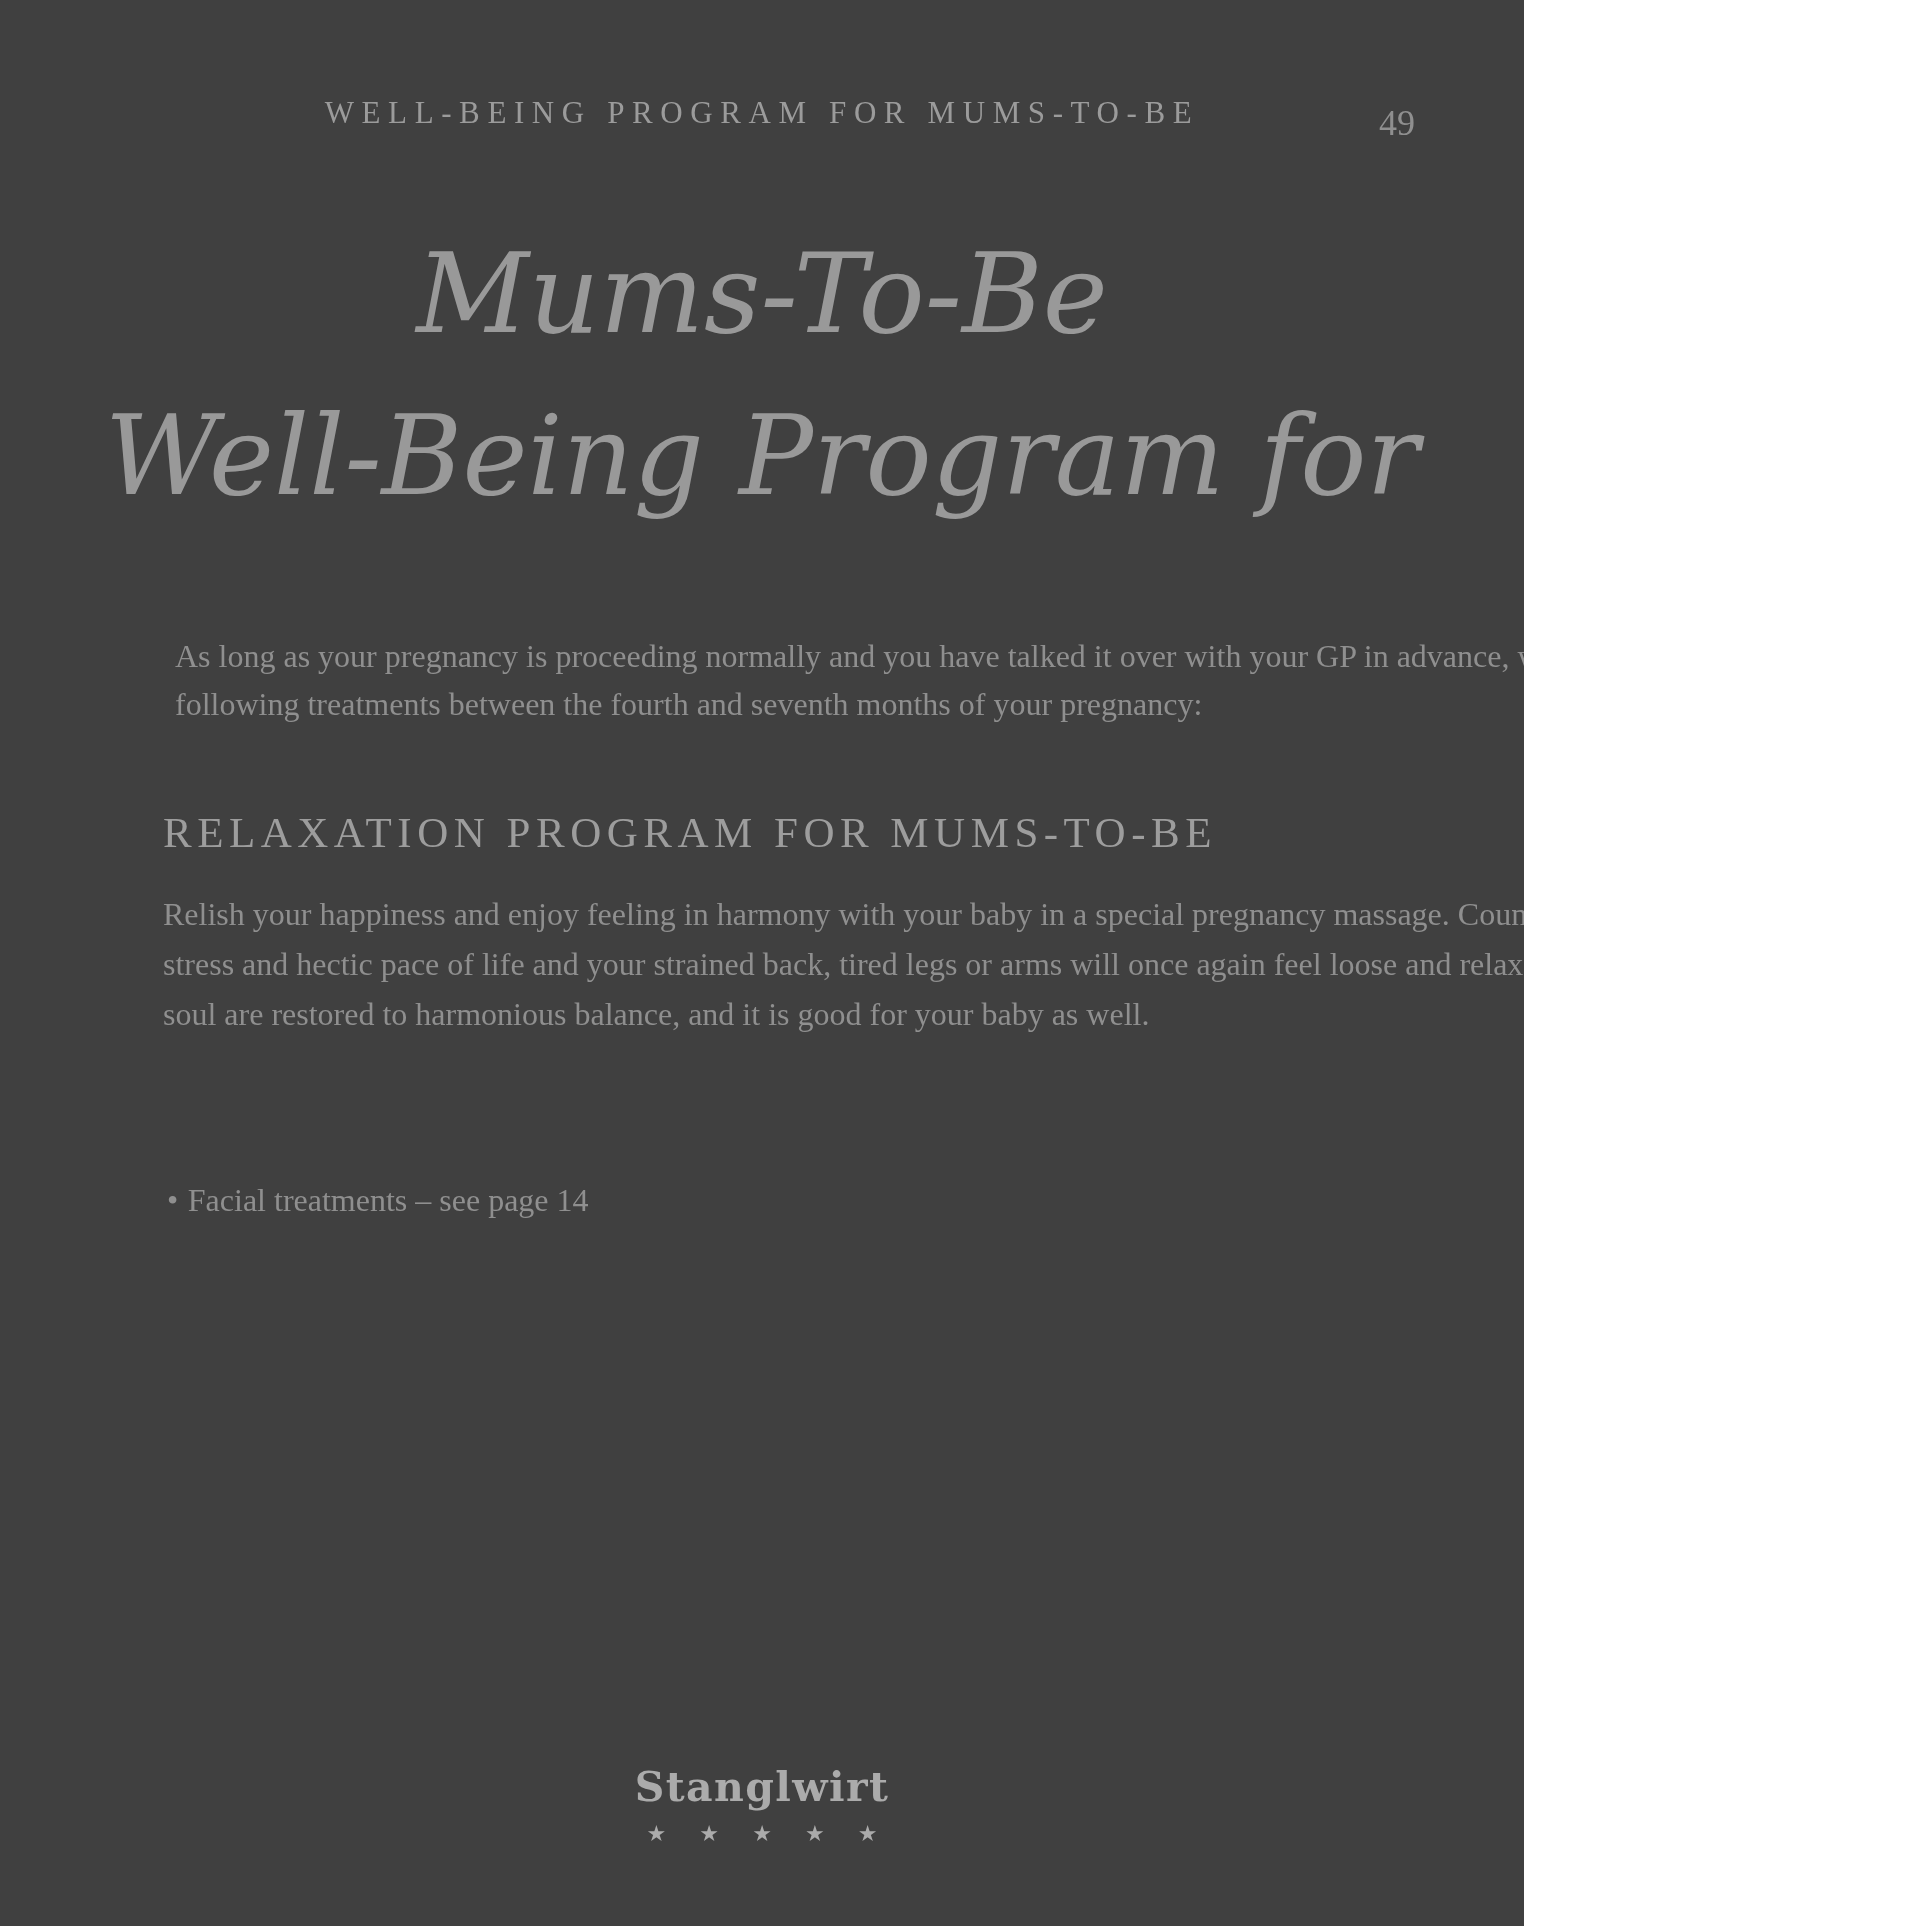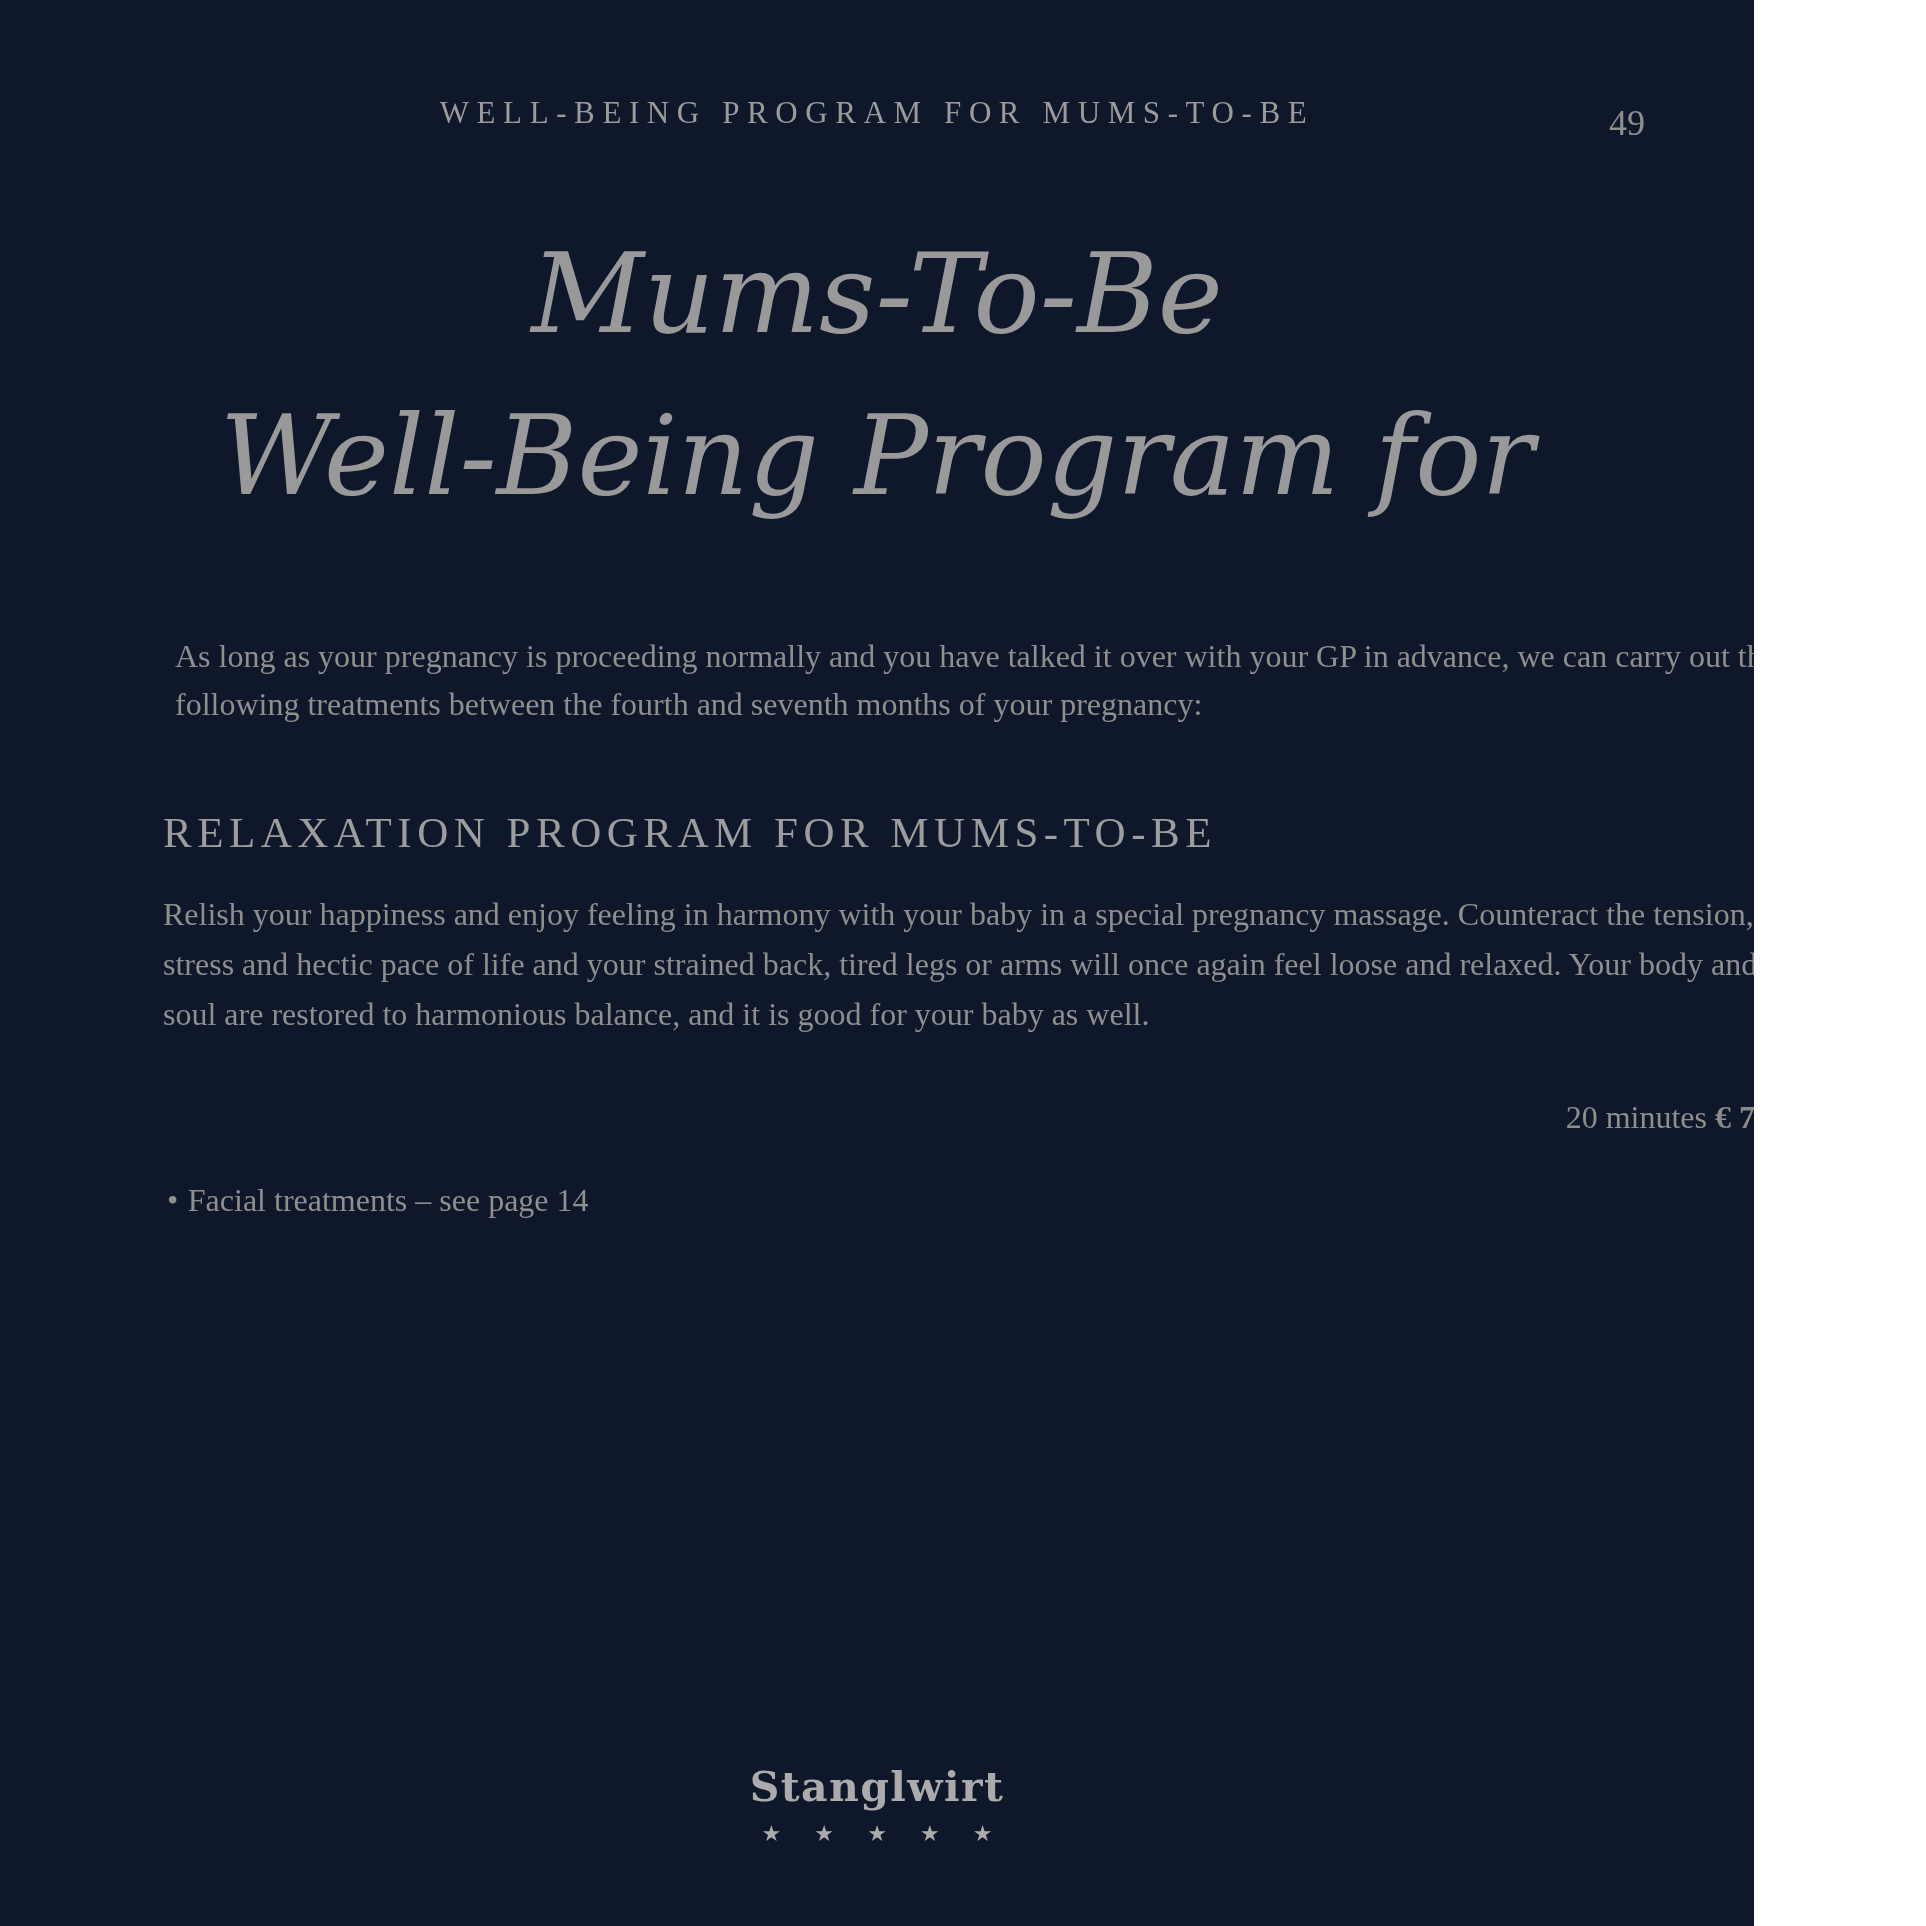--- a/index.html
+++ b/index.html
@@ -2,23 +2,23 @@
 <html style="font-size:11px"><head>
 <meta charset="utf-8">
 <style>
   html, body {
     margin: 0;
     padding: 0;
     background: #ffffff;
   }
   .page {
     position: relative;
-    width: 1754px;
+    width: 1524px;
     height: 1926px;
-    background: #0f172a;
+    background: #404040;
     overflow: hidden;
     font-family: "Liberation Serif", serif;
   }
 
   
   .running-head {
     position: absolute;
     top: 95px;
     left: 0;
     right: 0;

